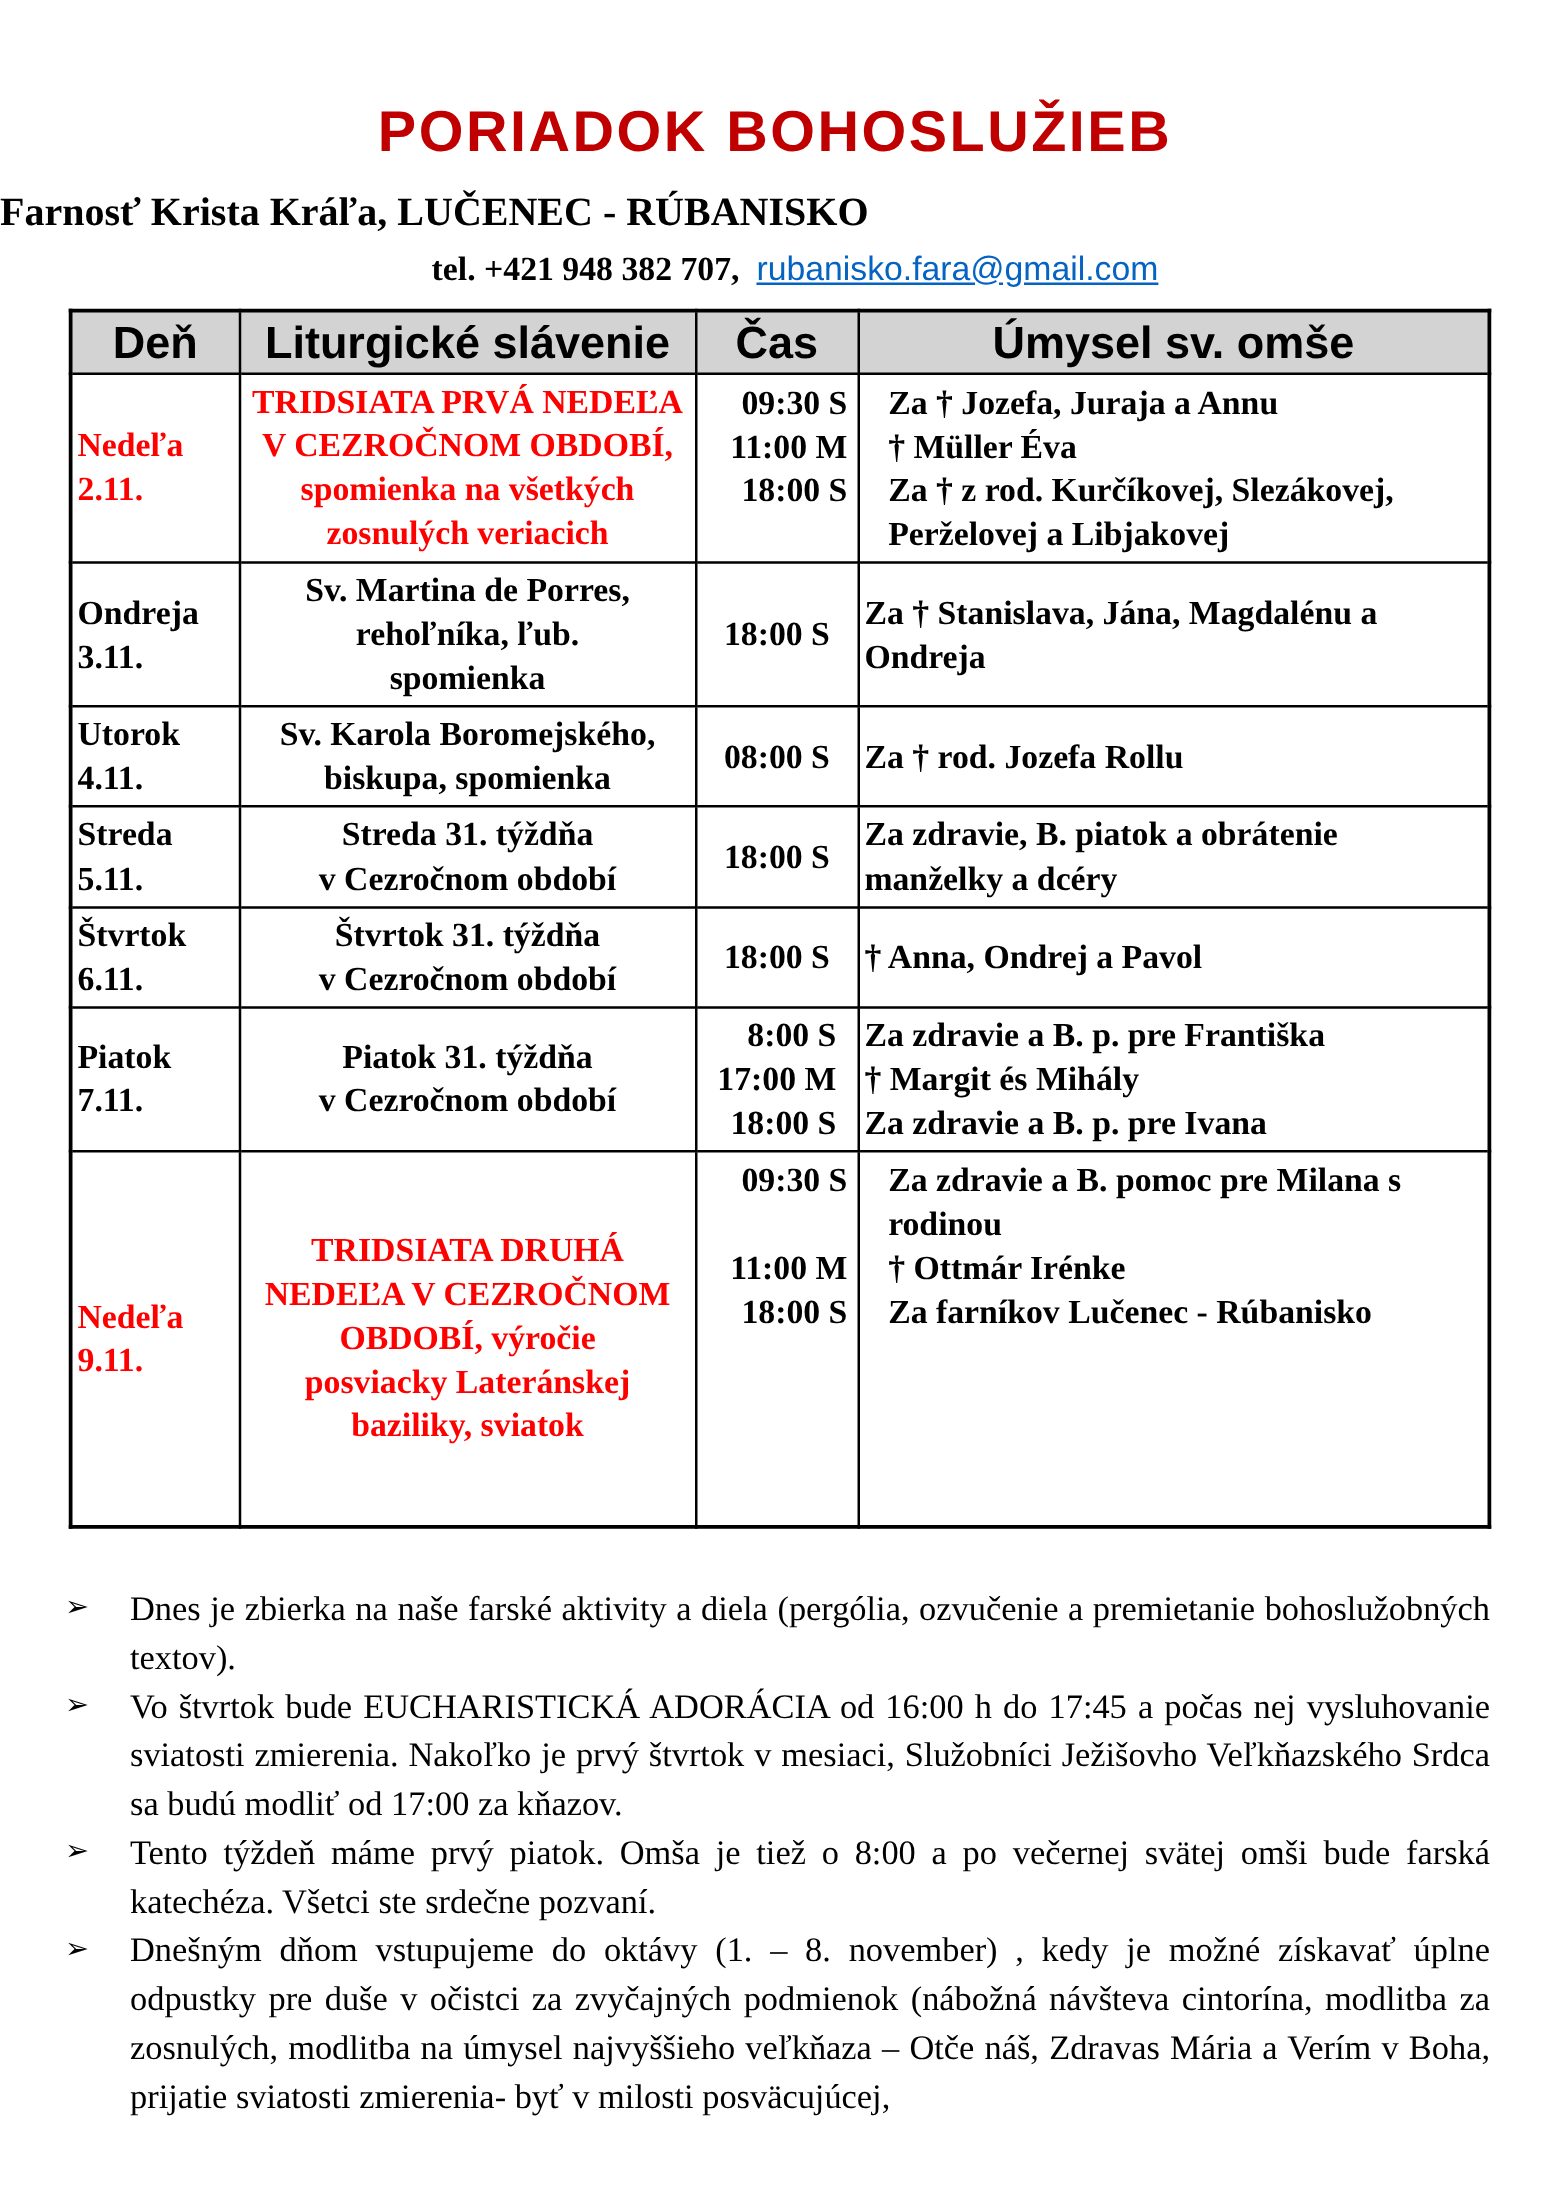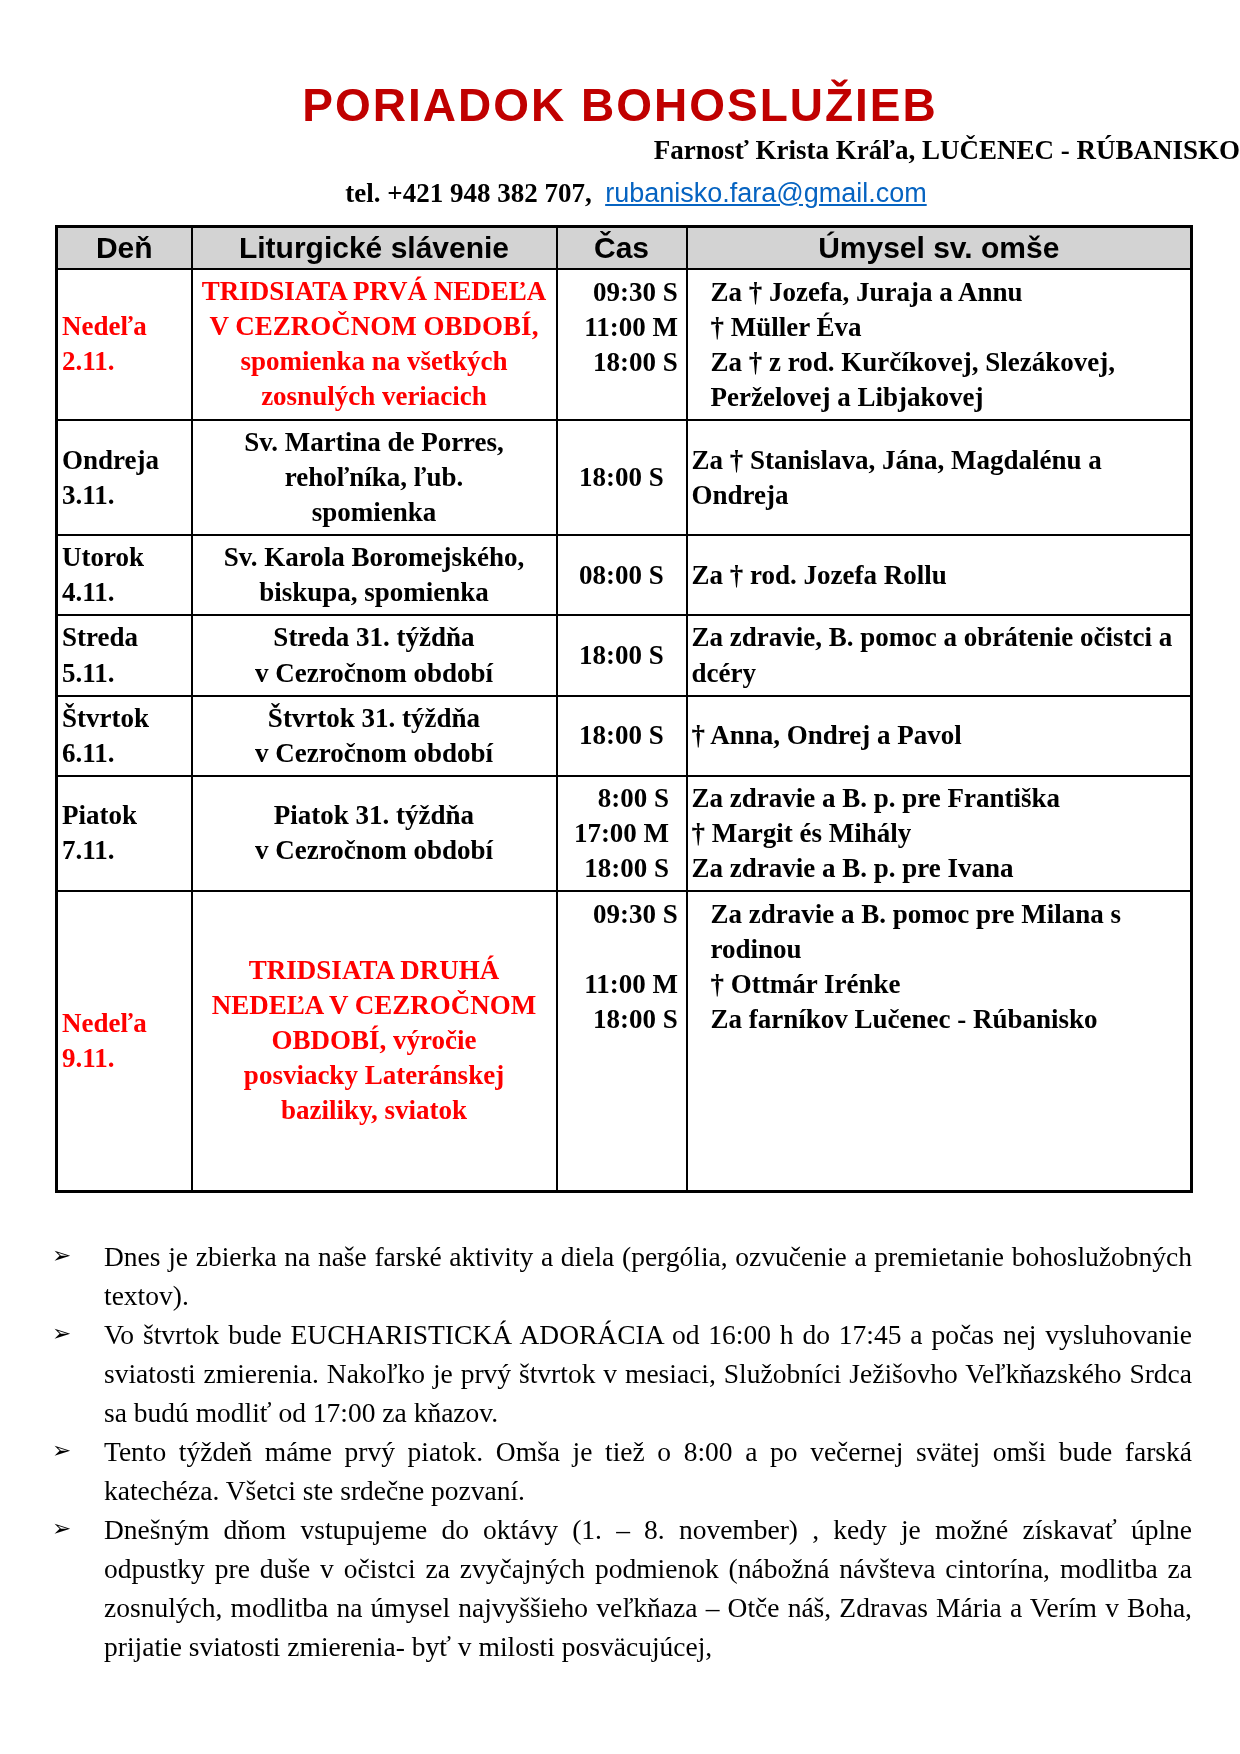--- a/index.html
+++ b/index.html
@@ -23,24 +23,24 @@
   .doc-title{
     text-align:center;
     font-family:"Liberation Sans", sans-serif;
     font-weight:bold;
     font-size:46px;
     letter-spacing:2px;
     color:var(--title-red);
     line-height:1.1;
   }
   .parish-line{
-    text-align:right;
-    font-weight:bold;
-    font-size:27px;
-    margin-top:4px;
+    text-align:left;
+    font-weight:bold;
+    font-size:32px;
+    margin-top:20px;
   }
   .contact-line{
     text-align:center;
     font-size:27px;
     margin-top:12px;
   }
   .contact-line .phone{font-weight:bold;margin-left:32px;}
   .contact-line a.email{
     font-family:"Liberation Sans", sans-serif;
     color:var(--link-blue);
@@ -62,21 +62,21 @@
     table-layout:fixed;
     border:3px solid #000;
   }
   table.schedule col.c-day{width:135px;}
   table.schedule col.c-cel{width:365px;}
   table.schedule col.c-time{width:130px;}
   table.schedule col.c-int{width:505px;}
   table.schedule th{
     background:var(--header-gray);
     font-family:"Liberation Sans", sans-serif;
-    font-size:30px;
+    font-size:36px;
     font-weight:bold;
     border:2px solid #000;
     padding:3px 2px;
     height:38px;
   }
   table.schedule td{
     border:2px solid #000;
     font-weight:bold;
     font-size:27px;
     line-height:1.3;
@@ -189,21 +189,21 @@
         </tr>
         <tr>
           <td class="day-cell">
             <div>Streda</div>
             <div>5.11.</div>
           </td>
           <td class="cel-cell">Streda 31. týždňa
 v Cezročnom období</td>
           <td class="time-cell"><div class="time-inner"><div class="time-line">18:00 S</div></div></td>
           <td class="int-cell">
-            <div>Za zdravie, B. pomoc a obrátenie očistci a dcéry</div>
+            <div>Za zdravie, B. piatok a obrátenie manželky a dcéry</div>
           </td>
         </tr>
         <tr>
           <td class="day-cell">
             <div>Štvrtok</div>
             <div>6.11.</div>
           </td>
           <td class="cel-cell">Štvrtok 31. týždňa
 v Cezročnom období</td>
           <td class="time-cell"><div class="time-inner"><div class="time-line">18:00 S</div></div></td>

